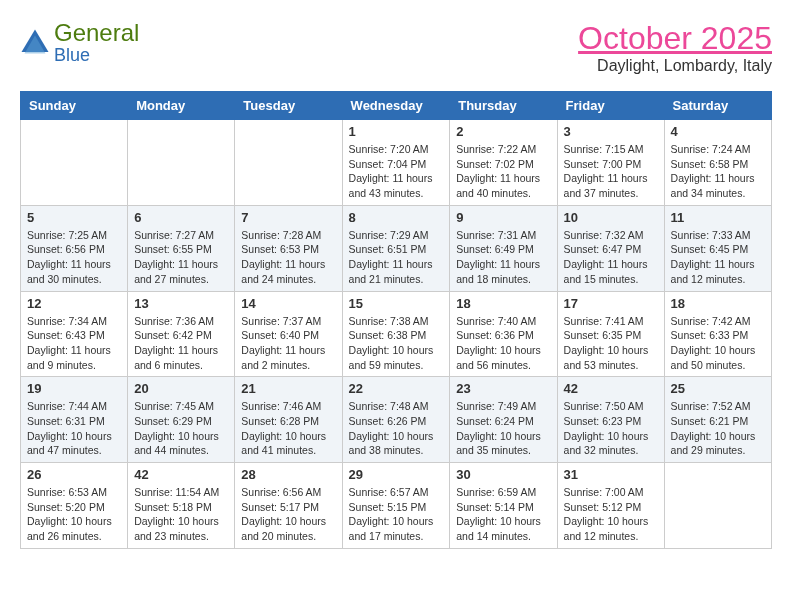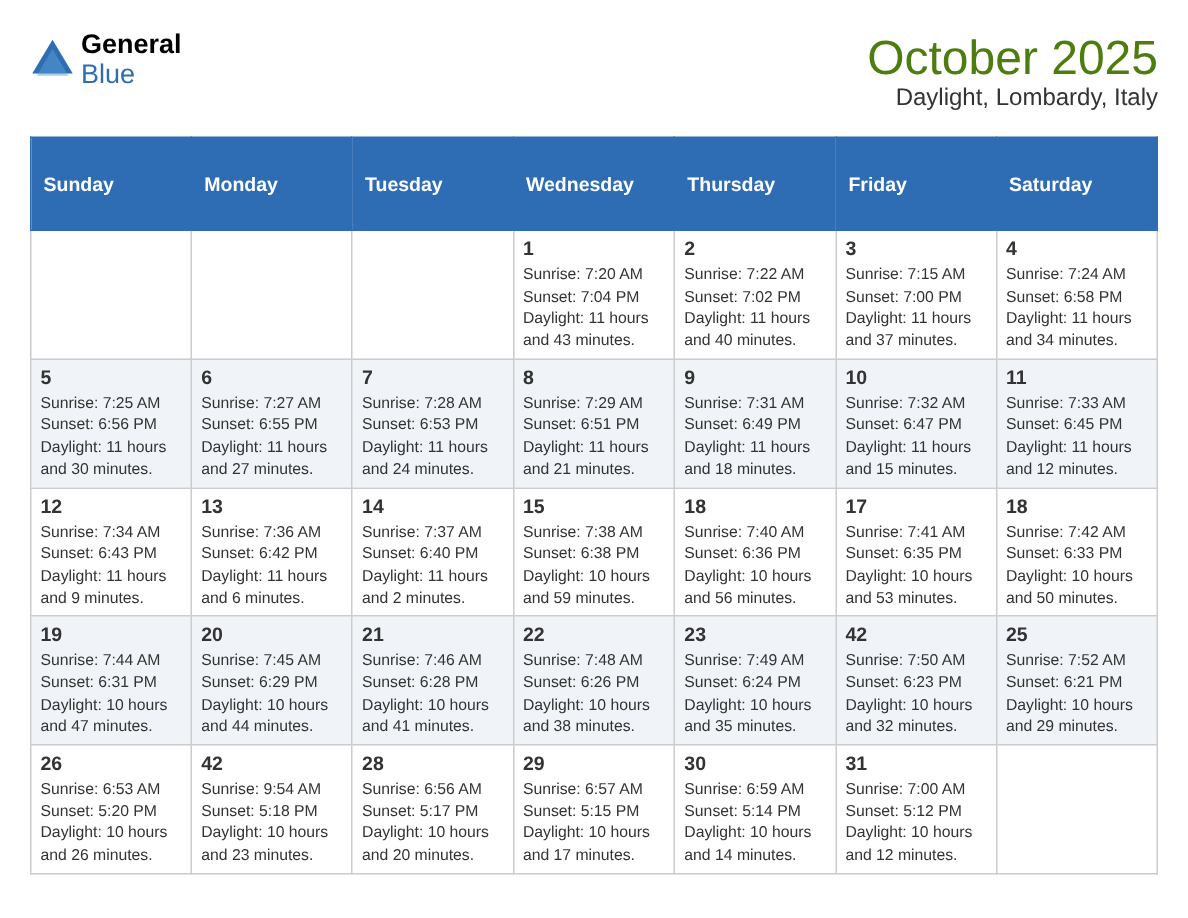--- a/index.html
+++ b/index.html
@@ -19,56 +19,57 @@
     .logo {
       display: flex;
       align-items: center;
     }
     .logo-text {
       display: flex;
       flex-direction: column;
       line-height: 1.1;
     }
     .logo-general {
-      font-size: 18px;
-      font-weight: bold;
-      color: #000000;
+      font-size: 24px;
+      font-weight: normal;
+      color: #4d7c0f;
     }
     .logo-blue {
       font-size: 18px;
       font-weight: normal;
       color: #2e6db4;
     }
     .logo-icon {
       width: 30px;
       height: 30px;
       margin-right: 4px;
     }
     .title-block {
       text-align: right;
     }
     .month-title {
       font-size: 32px;
       font-weight: normal;
-      color: #4d7c0f;
+      color: #ec4899;
+      text-decoration: underline;
     }
     .location {
       font-size: 16px;
       color: #333;
     }
     .calendar {
       width: 100%;
       border-collapse: collapse;
     }
     .calendar th {
       background: #2e6db4;
       color: #fff;
       font-size: 13px;
       font-weight: bold;
-      padding: 23px 8px;
+      padding: 6px 8px;
       text-align: left;
       border: 1px solid #2e6db4;
     }
     .calendar td {
       border: 1px solid #ccc;
       vertical-align: top;
       padding: 4px 6px;
       width: 108px;
       min-height: 80px;
       font-size: 11px;
@@ -314,21 +315,21 @@
       <tr>
         <td>
           <div class="day-num">26</div>
           <div class="day-info">Sunrise: 6:53 AM
 Sunset: 5:20 PM
 Daylight: 10 hours
 and 26 minutes.</div>
         </td>
         <td>
           <div class="day-num">42</div>
-          <div class="day-info">Sunrise: 9:54 AM
+          <div class="day-info">Sunrise: 11:54 AM
 Sunset: 5:18 PM
 Daylight: 10 hours
 and 23 minutes.</div>
         </td>
         <td>
           <div class="day-num">28</div>
           <div class="day-info">Sunrise: 6:56 AM
 Sunset: 5:17 PM
 Daylight: 10 hours
 and 20 minutes.</div>

